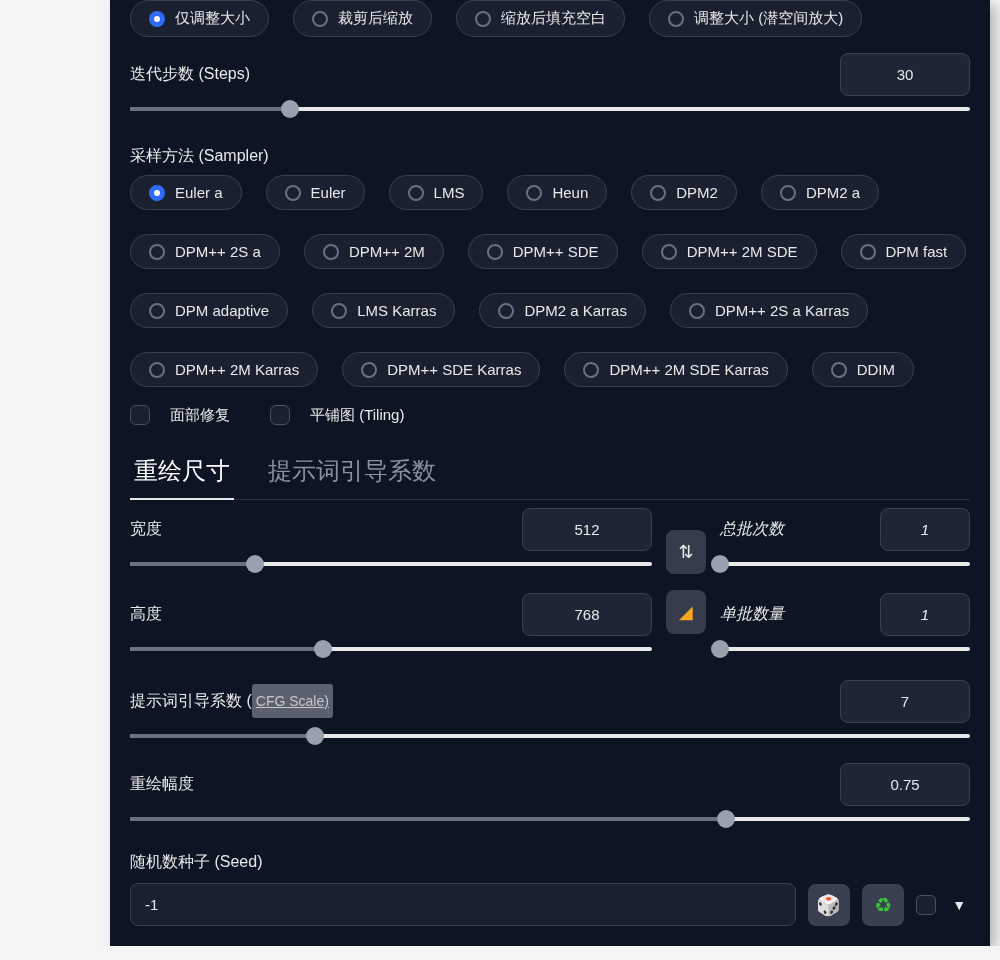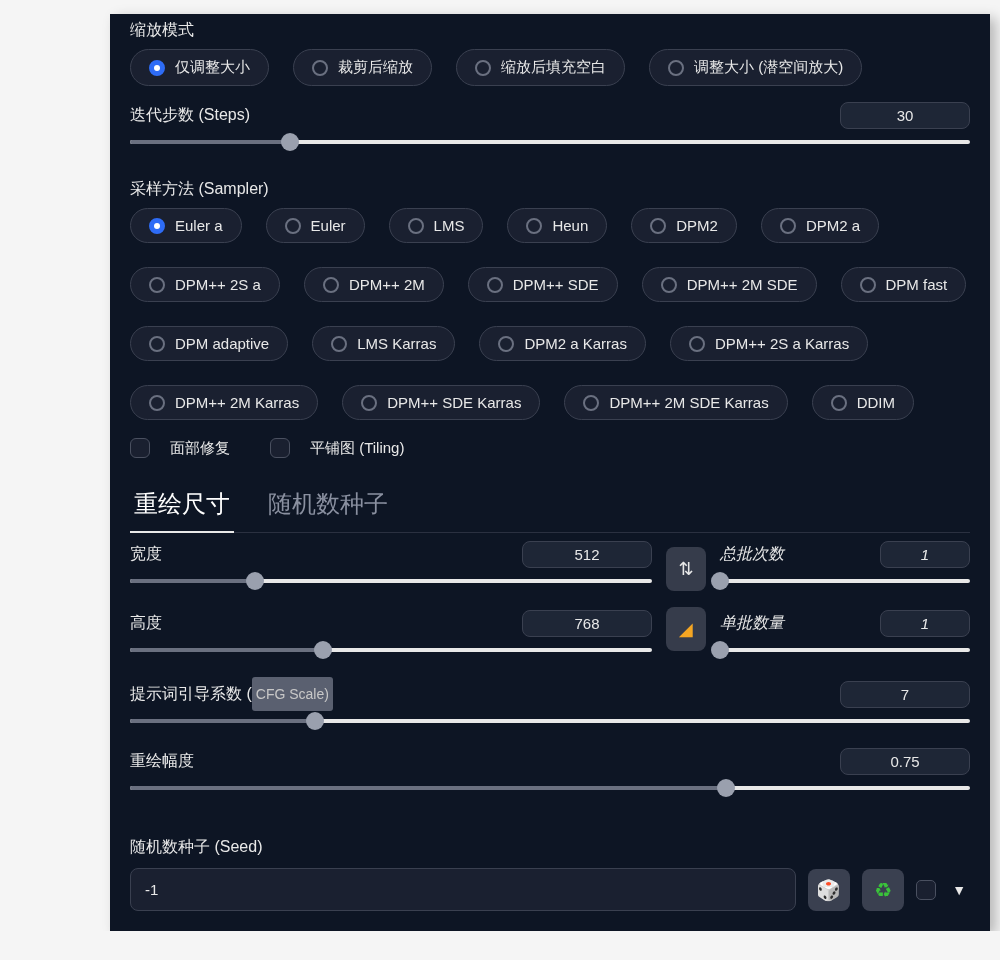--- a/index.html
+++ b/index.html
@@ -63,21 +63,21 @@
   .slider-group { margin-top: 16px; }
   .slider-head {
     display: flex;
     justify-content: space-between;
     align-items: center;
     margin-bottom: 6px;
   }
   .slider-head .lbl { font-size: 16px; color: #e8e8e8; }
   .valbox {
     min-width: 90px;
-    padding: 4px 0;
+    padding: 12px 0;
     text-align: center;
     background: #1e2636;
     border: 1px solid #3a4050;
     border-radius: 8px;
     font-size: 15px;
     color: #e8e8e8;
   }
   .valbox.wide { min-width: 130px; }
   .track-wrap {
     position: relative;
@@ -175,20 +175,21 @@
   .cfg-label {
     font-size: 16px;
     display: inline;
   }
   .cfg-hint {
     background: #5a6070;
     color: #c8c8c8;
     padding: 9px 4px;
     border-radius: 3px;
     font-size: 14px;
+    text-decoration: underline;
   }
   .seed-row {
     display: flex;
     gap: 12px;
     align-items: center;
     margin-top: 10px;
   }
   .seed-input {
     flex: 1;
     background: #1a2030;
@@ -222,21 +223,20 @@
     font-size: 14px;
     cursor: pointer;
     padding: 0 4px;
   }
 </style>
 </head>
 <body>
 
 <div class="panel">
 
-  <div class="section-label">缩放模式</div>
   <div class="radio-row" id="resize-row">
       <div class="radio-pill selected">
         <span class="dot"></span>
         <span>仅调整大小</span>
       </div>
       <div class="radio-pill">
         <span class="dot"></span>
         <span>裁剪后缩放</span>
       </div>
       <div class="radio-pill">
@@ -348,21 +348,21 @@
       <span>面部修复</span>
     </div>
     <div class="check-item">
       <div class="checkbox"></div>
       <span>平铺图 (Tiling)</span>
     </div>
   </div>
 
   <div class="tabs" id="tabs-row">
       <div class="tab active">重绘尺寸</div>
-      <div class="tab">随机数种子</div>
+      <div class="tab">提示词引导系数</div>
     </div>
 
   <div class="size-area">
     <div class="size-left">
       <div class="size-row">
         <div class="slider-head">
           <span class="lbl">宽度</span>
           <span class="valbox wide">512</span>
         </div>
         <div class="track-wrap">
@@ -442,21 +442,21 @@
       <span class="valbox wide">0.75</span>
     </div>
     <div class="track-wrap">
       <div class="track-bg">
           <div class="track-fill" id="dn-fill" style="width: 71%;"></div>
           <div class="thumb" id="dn-thumb" style="left: 71%;"></div>
         </div>
     </div>
   </div>
 
-  <div class="section-label" style="margin-top:36px">随机数种子 (Seed)</div>
+  <div class="section-label" style="margin-top:20px">随机数种子 (Seed)</div>
   <div class="seed-row">
     <input class="seed-input" value="-1" style="">
     <div class="seed-btn dice">
       <span>🎲</span>
     </div>
     <div class="seed-btn recycle">
       <span>♻</span>
     </div>
     <div class="seed-check"></div>
     <div class="seed-caret">

